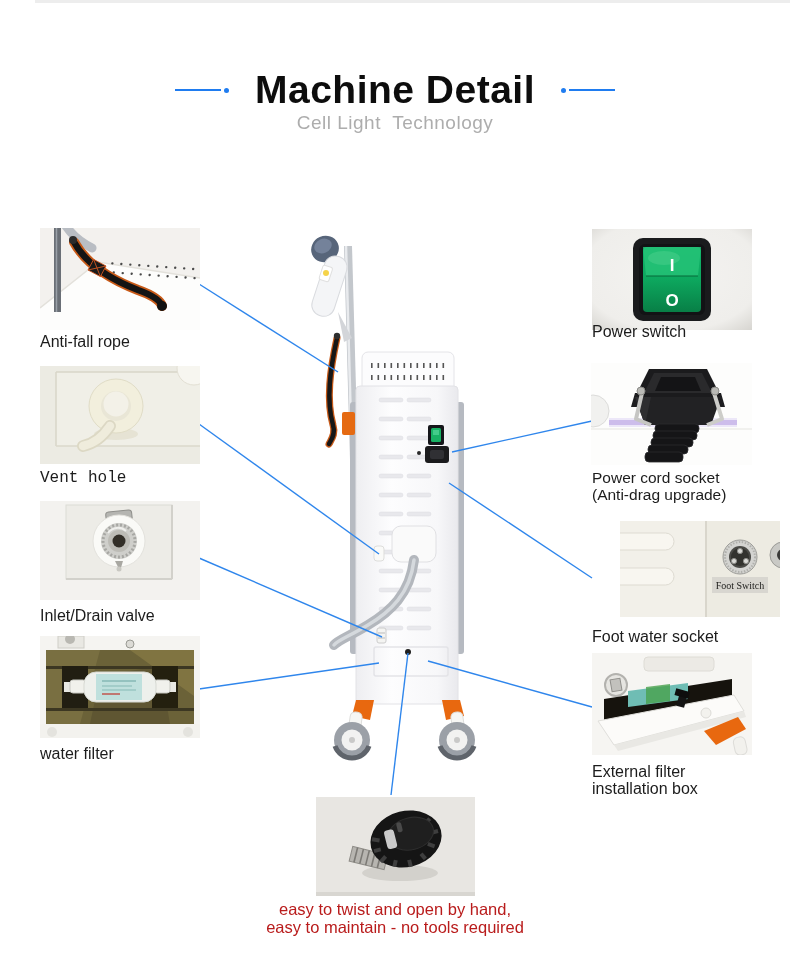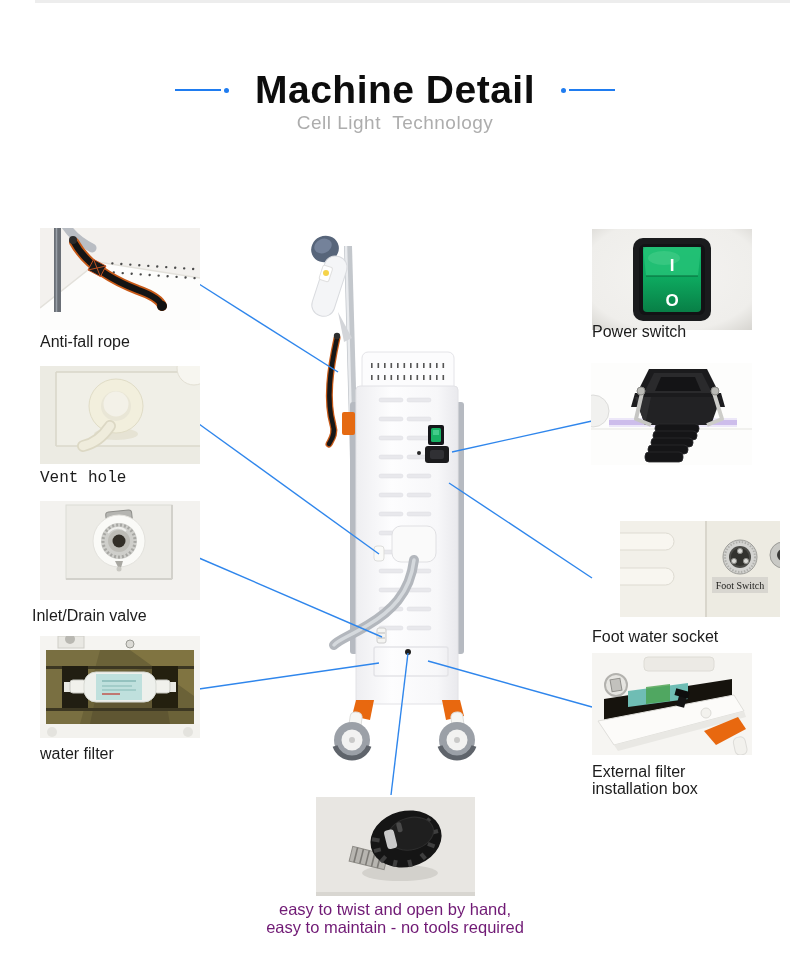--- a/index.html
+++ b/index.html
@@ -12,21 +12,21 @@
   .decor .bar{width:46px;height:2px;background:#1f7cf0;}
   .decor .dot{width:5px;height:5px;border-radius:50%;background:#1f7cf0;}
   .pagetitle{font-size:39px;font-weight:700;color:#0d0d0d;letter-spacing:0.5px;}
   .subtitle{font-size:19px;color:#adadad;white-space:pre;letter-spacing:0.5px;}
   .overlay{position:absolute;left:0;top:0;width:790px;height:969px;z-index:1;}
   .thumb{position:absolute;z-index:2;line-height:0;}
   .thumb svg{display:block;}
   .lbl{position:absolute;z-index:3;text-align:left;color:#1c1c1c;font-size:16px;line-height:17px;}
   .lbl.small{font-size:15.5px;}
   .note{position:absolute;z-index:3;left:195px;top:900px;width:400px;text-align:center;
-        color:#701a75;font-size:16.5px;line-height:18px;}
+        color:#b91c1c;font-size:16.5px;line-height:18px;}
 </style>
 </head>
 <body>
 
 <div id="page">
 
   <div class="topline"></div>
 
   <div class="titleblock">
     <div class="titlerow">
@@ -271,21 +271,21 @@
       <circle cx="79" cy="40" r="26" fill="#fafaf7" stroke="#e3e2dd"></circle>
       <circle cx="79" cy="40" r="18" fill="#cfcfcb"></circle>
       <circle cx="79" cy="40" r="16" fill="none" stroke="#a7a7a3" stroke-width="3" stroke-dasharray="2,2"></circle>
       <circle cx="79" cy="40" r="11" fill="#bdbcb6"></circle>
       <circle cx="79" cy="40" r="6.5" fill="#332f28"></circle>
       <path d="M68,32 A12,12 0 0 1 86,30" fill="none" stroke="#efefec" stroke-width="2"></path>
       <polygon points="75,60 83,60 80,70" fill="#a9a8a2"></polygon>
       <circle cx="79" cy="68" r="2.5" fill="#c9c8c2"></circle>
     </svg>
   </div>
-  <div class="lbl" style="left:32px;top:607px;width:160px;">Inlet/Drain valve</div>
+  <div class="lbl" style="left:40px;top:607px;width:160px;">Inlet/Drain valve</div>
 
   <div class="thumb" style="left:40px;top:636px;">
     <svg width="160" height="102" viewBox="0 0 160 102">
       <rect width="160" height="102" fill="#f5f4f1"></rect>
       <rect x="18" y="0" width="26" height="12" fill="#e9e8e3" stroke="#cfcec8"></rect>
       <circle cx="30" cy="3" r="5" fill="#b9b8b2"></circle>
       <circle cx="90" cy="8" r="4" fill="#dcdbd6" stroke="#9a9a94"></circle>
       <rect x="6" y="14" width="148" height="74" fill="#6b6238"></rect>
       <polygon points="6,14 60,14 40,88 6,88" fill="#7d7344" opacity="0.8"></polygon>
       <polygon points="90,14 154,14 154,60" fill="#8d8048" opacity="0.6"></polygon>
@@ -358,20 +358,24 @@
       <circle cx="124" cy="28" r="4" fill="#b9b9b5" stroke="#8a8a86"></circle>
       <g fill="#151517" stroke="#2c2c2e" stroke-width="0.8">
         <rect x="64" y="61" width="44" height="9" rx="4"></rect>
         <rect x="62" y="68" width="44" height="9" rx="4"></rect>
         <rect x="60" y="75" width="42" height="9" rx="4"></rect>
         <rect x="57" y="82" width="40" height="9" rx="4"></rect>
         <rect x="54" y="89" width="38" height="10" rx="4"></rect>
       </g>
     </svg>
   </div>
+  <div class="lbl small" style="left:592px;top:469px;width:160px;">
+    <div>Power cord socket</div>
+    <div>(Anti-drag upgrade)</div>
+  </div>
 
   <div class="thumb" style="left:620px;top:521px;">
     <svg width="160" height="96" viewBox="0 0 160 96">
       <rect width="160" height="96" fill="#f2f0e9"></rect>
       <rect x="-12" y="12" width="66" height="17" rx="8.5" fill="#f8f6f0" stroke="#dedbd2"></rect>
       <rect x="-12" y="47" width="66" height="17" rx="8.5" fill="#f8f6f0" stroke="#dedbd2"></rect>
       <line x1="86" y1="0" x2="86" y2="96" stroke="#d9d6cc" stroke-width="2"></line>
       <rect x="87" y="0" width="73" height="96" fill="#edebe2"></rect>
       <circle cx="163" cy="34" r="13" fill="#c9c9c5" stroke="#9b9b97"></circle>
       <circle cx="163" cy="34" r="6" fill="#3a3a38"></circle>

